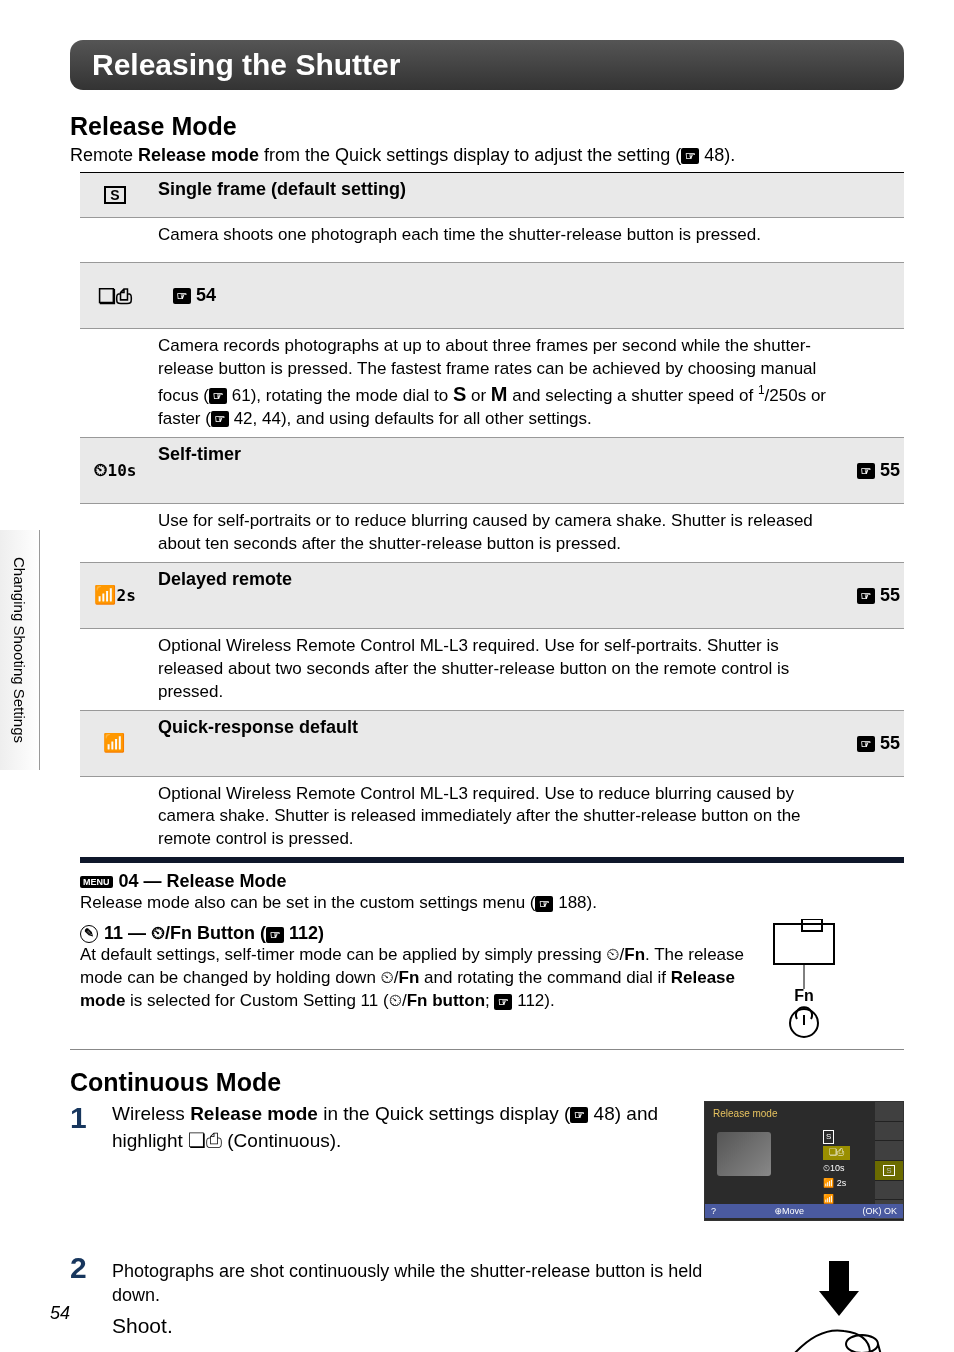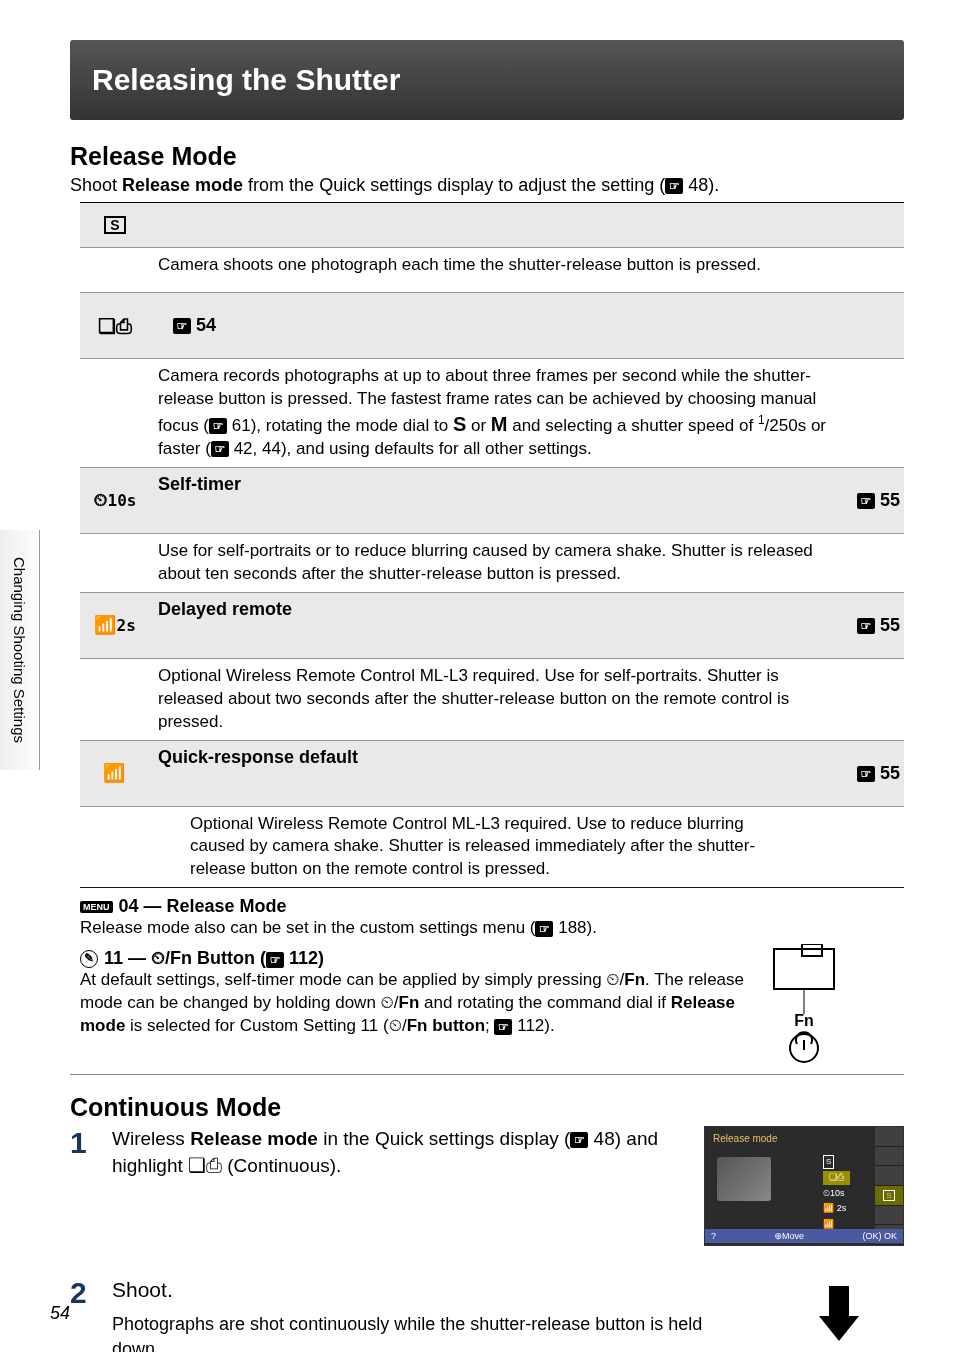--- a/index.html
+++ b/index.html
@@ -30,22 +30,22 @@
     height: 240px;
     display:flex;
     align-items:center;
     justify-content:center;
   }
   .header-bar {
     background: linear-gradient(#555, #333);
     color: #fff;
     font-size: 30px;
     font-weight: bold;
-    padding: 23px 22px;
-    border-radius: 3px;
+    padding: 8px 22px;
+    border-radius: 13px;
     margin-bottom: 22px;
   }
   h2.sub {
     font-size: 25px;
     font-weight: bold;
     margin-bottom: 4px;
   }
   .intro {
     font-size: 18px;
     margin-bottom: 6px;
@@ -136,29 +136,30 @@
 <body>
 
 <div class="page">
 
   <div class="side-tab">Changing Shooting Settings</div>
 
   <div class="header-bar">Releasing the Shutter</div>
 
   <h2 class="sub">Release Mode</h2>
   <p class="intro">
-    <span>Shoot </span><span class="bold">Release mode</span><span> from the Quick settings display to adjust the setting (</span><span class="ref-icon">☞</span> <span>48).</span>
+    <span>Remote </span><span class="bold">Release mode</span><span> from the Quick settings display to adjust the setting (</span><span class="ref-icon">☞</span> <span>48).</span>
   </p>
 
   <div class="table">
 
     <div class="row title">
       <div class="icon-col">
           <span class="s-frame">S</span>
         </div>
+      <div class="label-col">Single frame (default setting)</div>
       <div class="page-col"></div>
     </div>
     <div class="row desc-row">
       <div class="icon-col"></div>
       <div class="label-col">Camera shoots one photograph each time the shutter-release button is pressed.</div>
       <div class="page-col"></div>
     </div>
 
     <div class="row title">
       <div class="icon-col">
@@ -202,21 +203,21 @@
       <div class="page-col"></div>
     </div>
 
     <div class="row title">
       <div class="icon-col">
           <span class="remote-icon">📶</span>
         </div>
       <div class="label-col">Quick-response default</div>
       <div class="page-col"><span class="ref-icon">☞</span> <span>55</span></div>
     </div>
-    <div class="row desc-row" style="border-bottom:1px solid #0f172a;gap:32px;">
+    <div class="row desc-row" style="border-bottom:6px solid #0f172a;">
       <div class="icon-col"></div>
       <div class="label-col">Optional Wireless Remote Control ML-L3 required. Use to reduce blurring caused by camera shake. Shutter is released immediately after the shutter-release button on the remote control is pressed.</div>
       <div class="page-col"></div>
     </div>
 
   </div>
 
   <div class="note-block">
     <div class="note-head">
       <span class="menu-badge">MENU</span>
@@ -286,22 +287,22 @@
         <span>?</span>
         <span>⊕<span>Move</span></span>
         <span>(OK) <span>OK</span></span>
       </div>
     </div>
   </div>
 
   <div class="step" style="margin-top:30px;">
     <div class="step-num">2</div>
     <div class="step-body">
+      <p style="font-size:18px; margin-top:8px;">Photographs are shot continuously while the shutter-release button is held down.</p>
       <p style="font-size:21px;">Shoot.</p>
-      <p style="font-size:18px; margin-top:8px;">Photographs are shot continuously while the shutter-release button is held down.</p>
     </div>
     <div class="step-img-2">
       <svg viewBox="0 0 120 120">
         <polygon points="55,5 75,5 75,35 85,35 65,60 45,35 55,35" fill="#000"></polygon>
         <path d="M10 110 Q40 70 70 75 Q95 78 96 96" fill="none" stroke="#000" stroke-width="2"></path>
         <ellipse cx="88" cy="88" rx="16" ry="9" fill="none" stroke="#000" stroke-width="2"></ellipse>
         <line x1="10" y1="110" x2="110" y2="110" stroke="#000" stroke-width="2"></line>
         <line x1="104" y1="88" x2="110" y2="110" stroke="#000" stroke-width="2"></line>
       </svg>
     </div>

